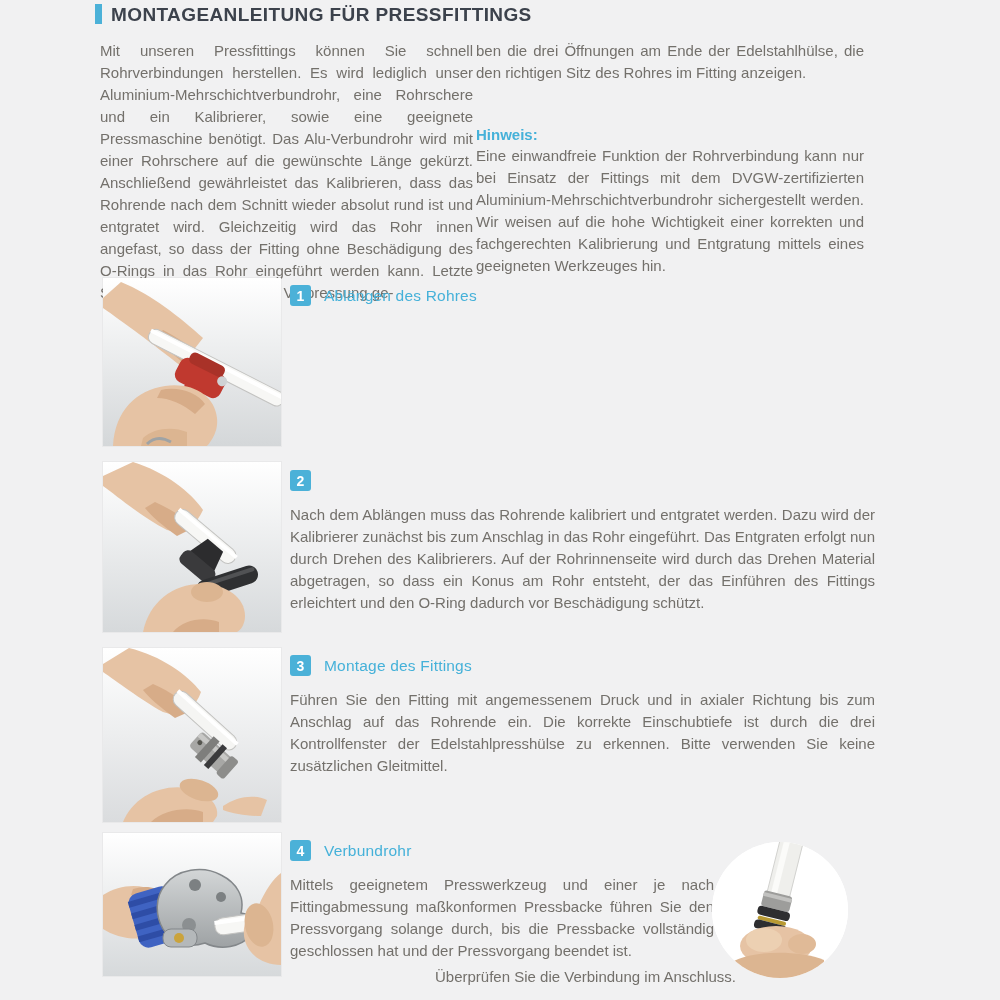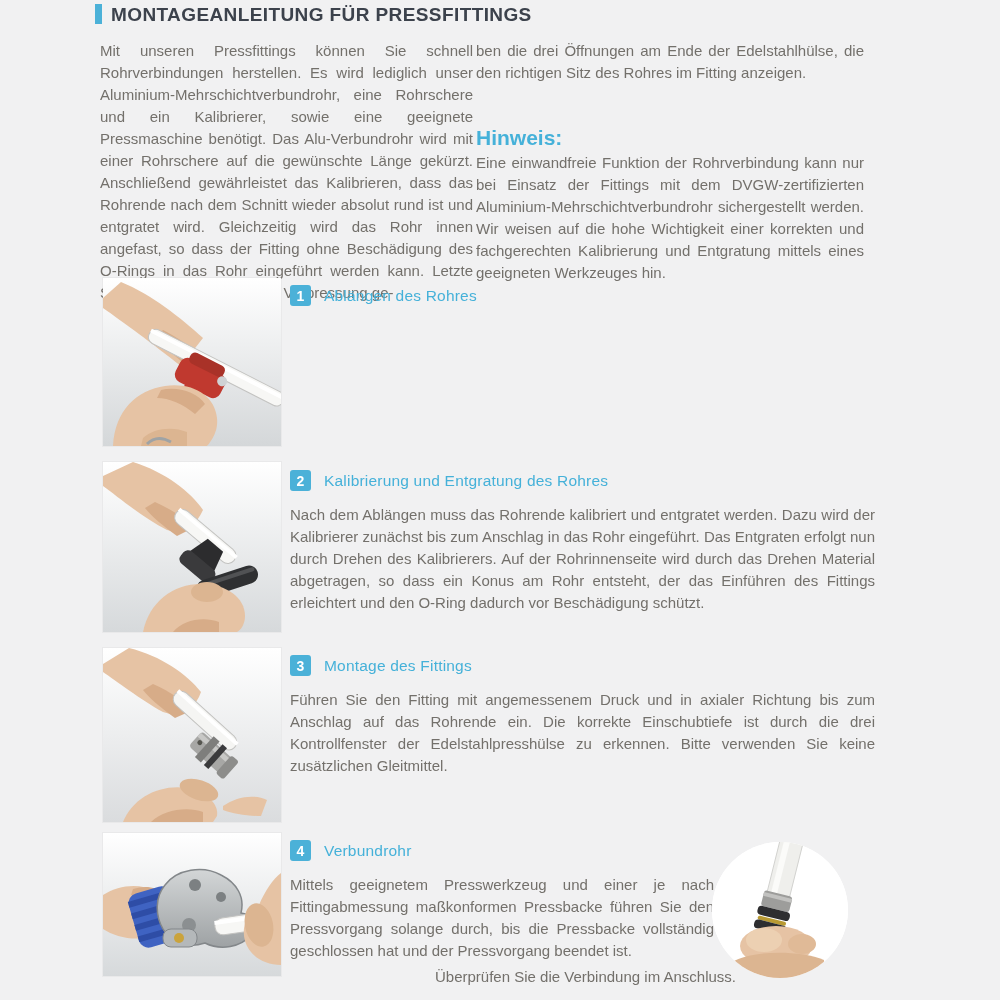--- a/index.html
+++ b/index.html
@@ -9,21 +9,21 @@
     font-family:"Liberation Sans",sans-serif;
     -webkit-font-smoothing:antialiased;
   }
   .title-row{position:absolute;left:95px;top:4px;display:flex;align-items:flex-start;}
   .title-bar{width:7px;height:20px;background:#4bb1d8;margin-right:9px;}
   .page-title{font-size:19px;font-weight:700;color:#3c424c;letter-spacing:.4px;margin:0;}
 
   .body-text{font-size:15px;line-height:22px;color:#73706b;margin:0;text-align:justify;}
   .intro-left{position:absolute;left:100px;top:40px;width:373px;}
   .intro-right{position:absolute;left:476px;top:40px;width:388px;}
-  .note-label{margin-top:42px;font-size:21px;font-weight:700;color:#45b1d9;}
+  .note-label{margin-top:42px;font-size:15px;font-weight:700;color:#45b1d9;}
   .note-text{margin-top:2px;}
 
   .photo{position:absolute;left:103px;width:178px;box-shadow:0 0 0 1px rgba(0,0,0,0.03);}
   .photo svg{display:block;width:100%;height:100%;}
   #photo1{top:278px;height:168px;}
   #photo2{top:462px;height:170px;}
   #photo3{top:648px;height:174px;}
   #photo4{top:833px;height:143px;}
 
   .step-content{position:absolute;left:290px;}
@@ -207,21 +207,20 @@
 <div class="step-content" id="step1c">
   <div class="step-head">
     <div class="badge">1</div>
     <div class="step-title">Ablängen des Rohres</div>
   </div>
 </div>
 
 <div class="step-content" id="step2c">
   <div class="step-head">
     <div class="badge">2</div>
-    <div class="step-title">Kalibrierung und Entgratung des Rohres</div>
   </div>
   <p class="body-text step-body">Nach dem Ablängen muss das Rohrende kalibriert und entgratet werden. Dazu wird der Kalibrierer zunächst bis zum Anschlag in das Rohr eingeführt. Das Entgraten erfolgt nun durch Drehen des Kalibrierers. Auf der Rohrinnenseite wird durch das Drehen Material abgetragen, so dass ein Konus am Rohr entsteht, der das Einführen des Fittings erleichtert und den O-Ring dadurch vor Beschädigung schützt.</p>
 </div>
 
 <div class="step-content" id="step3c">
   <div class="step-head">
     <div class="badge">3</div>
     <div class="step-title">Montage des Fittings</div>
   </div>
   <p class="body-text step-body">Führen Sie den Fitting mit angemessenem Druck und in axialer Richtung bis zum Anschlag auf das Rohrende ein. Die korrekte Einschubtiefe ist durch die drei Kontrollfenster der Edelstahlpresshülse zu erkennen. Bitte verwenden Sie keine zusätzlichen Gleitmittel.</p>

